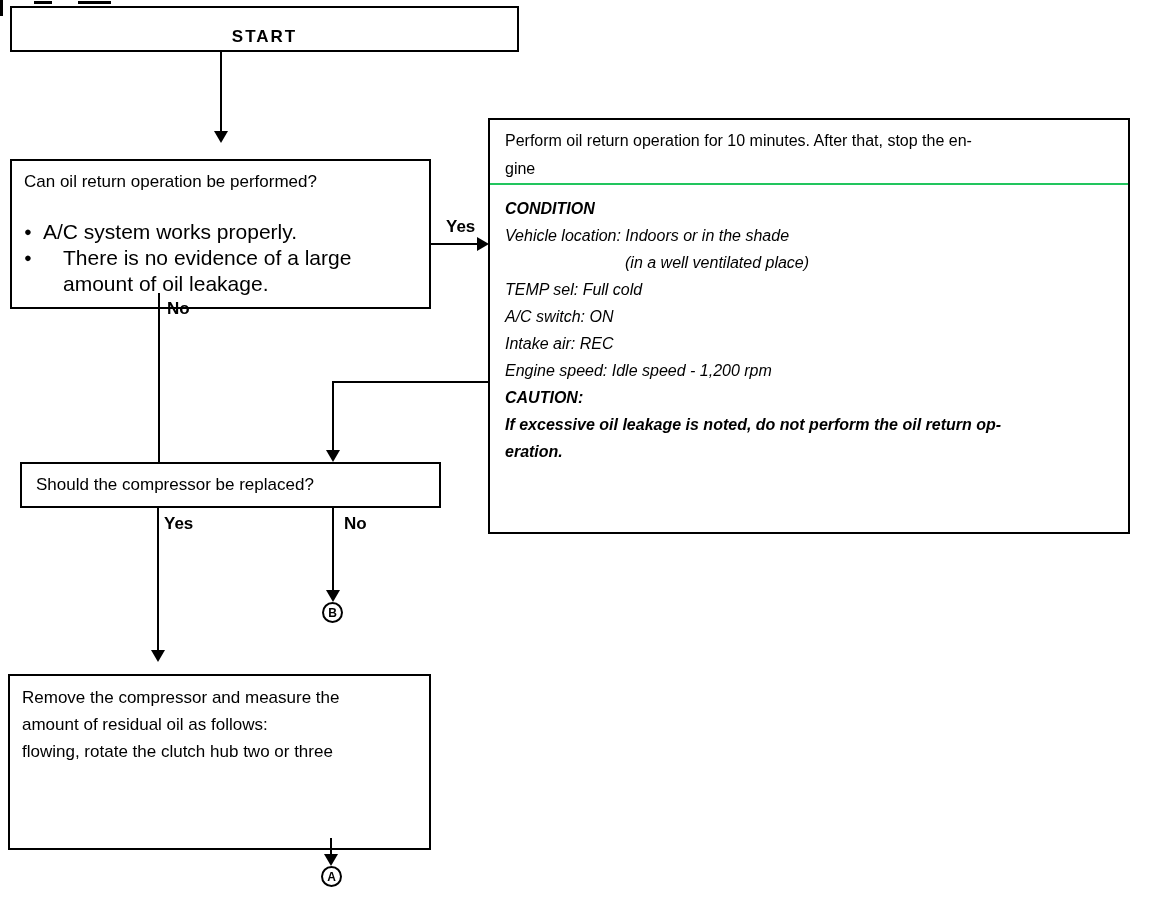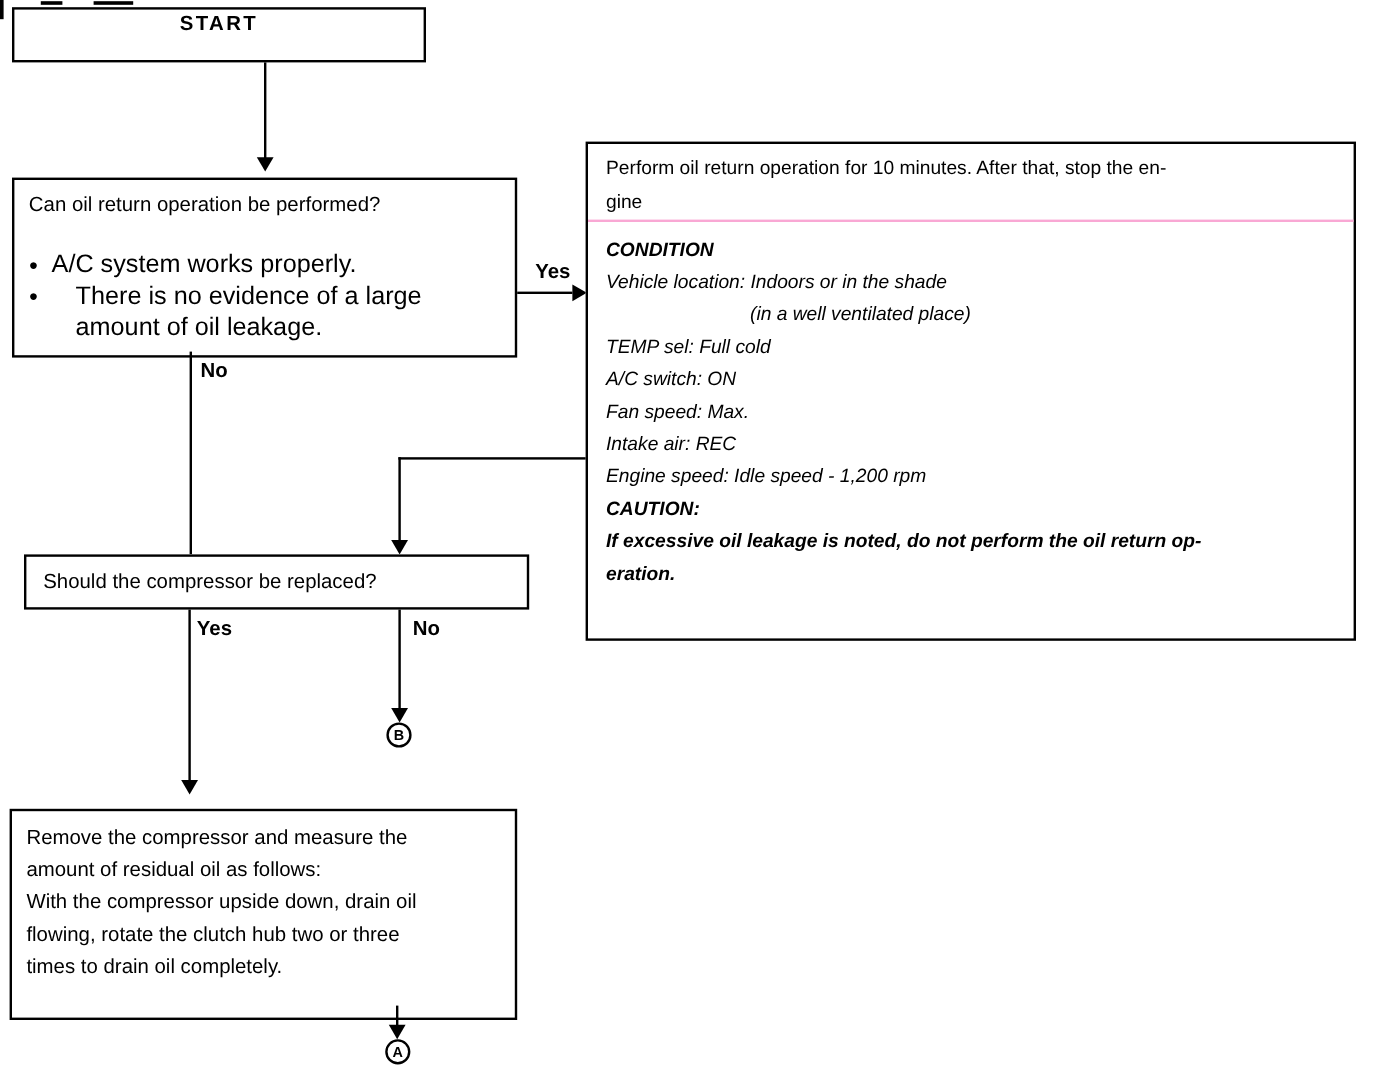--- a/index.html
+++ b/index.html
@@ -18,42 +18,42 @@
   }
   .box {
     position: absolute;
     border: 2px solid #000000;
     background: #ffffff;
     box-sizing: border-box;
     font-size: 17px;
     line-height: 1.45;
   }
   .start-box {
-    left: 10px; top: 6px; width: 345px; height: 46px;
-    display: flex; align-items: flex-start; justify-content: center;
+    left: 10px; top: 6px; width: 509px; height: 46px;
+    display: flex; align-items: flex-end; justify-content: center;
     font-weight: bold; letter-spacing: 2px; font-size: 17px;
   }
   .q1-box {
-    left: 10px; top: 148px; width: 421px; height: 150px;
+    left: 10px; top: 159px; width: 421px; height: 150px;
     padding: 9px 12px;
   }
   .q1-question { font-size: 17px; }
   .q1-bullets { margin-top: 24px; }
   .bullet-row { display: flex; line-height: 26px; }
   .bullet-marker { width: 19px; flex: 0 0 19px; font-size: 13px; }
   .bullet-text { font-size: 21px; }
   .bullet-text.constrain { max-width: 345px; margin-left: 20px; }
 
   .perform-box {
     left: 488px; top: 118px; width: 642px; height: 416px;
     font-size: 16px;
   }
   .perform-header {
     height: 65px;
-    border-bottom: 2px solid #f9a8d4;
+    border-bottom: 2px solid #22c55e;
     padding: 7px 15px 6px 15px;
     box-sizing: border-box;
     line-height: 28px;
   }
   .perform-body {
     padding: 10px 15px 0 15px;
     line-height: 27px;
     font-style: italic;
   }
   .cond-title, .caution-title, .caution-line { font-weight: bold; }
@@ -152,21 +152,20 @@
     <div class="perform-header">
       <div class="nowrap">Perform oil return operation for 10 minutes. After that, stop the en-</div>
       <div class="nowrap">gine</div>
     </div>
     <div class="perform-body">
       <div class="cond-title nowrap">CONDITION</div>
       <div class="cond-line nowrap">Vehicle location: Indoors or in the shade</div>
       <div class="cond-line indent nowrap">(in a well ventilated place)</div>
       <div class="cond-line nowrap">TEMP sel: Full cold</div>
       <div class="cond-line nowrap">A/C switch: ON</div>
-      <div class="cond-line nowrap">Fan speed: Max.</div>
       <div class="cond-line nowrap">Intake air: REC</div>
       <div class="cond-line nowrap">Engine speed: Idle speed - 1,200 rpm</div>
       <div class="caution-title nowrap">CAUTION:</div>
       <div class="caution-line nowrap">If excessive oil leakage is noted, do not perform the oil return op-</div>
       <div class="caution-line nowrap">eration.</div>
     </div>
   </div>
 
   <div class="hline" style="left:332px; top:381px; width:156px; height:2px;"></div>
   <div class="vline" style="left:332px; top:381px; width:2px; height:69px;"></div>
@@ -183,23 +182,21 @@
   <div class="flow-label" style="left:344px; top:514px;">No</div>
   <div class="vline" style="left:332px; top:508px; width:2px; height:84px;"></div>
   <div class="arrow-down" style="left:326px; top:590px;"></div>
   <div class="connector-circle" style="left:322px; top:602px;">
     <span>B</span>
   </div>
 
   <div class="box remove-box">
     <div class="nowrap">Remove the compressor and measure the</div>
     <div class="nowrap">amount of residual oil as follows:</div>
-    <div class="nowrap">With the compressor upside down, drain oil</div>
     <div class="nowrap">flowing, rotate the clutch hub two or three</div>
-    <div class="nowrap">times to drain oil completely.</div>
   </div>
 
   <div class="vline" style="left:330px; top:838px; width:2px; height:18px;"></div>
   <div class="arrow-down" style="left:324px; top:854px;"></div>
   <div class="connector-circle" style="left:321px; top:866px;">
     <span>A</span>
   </div>
 
 </div>
 

